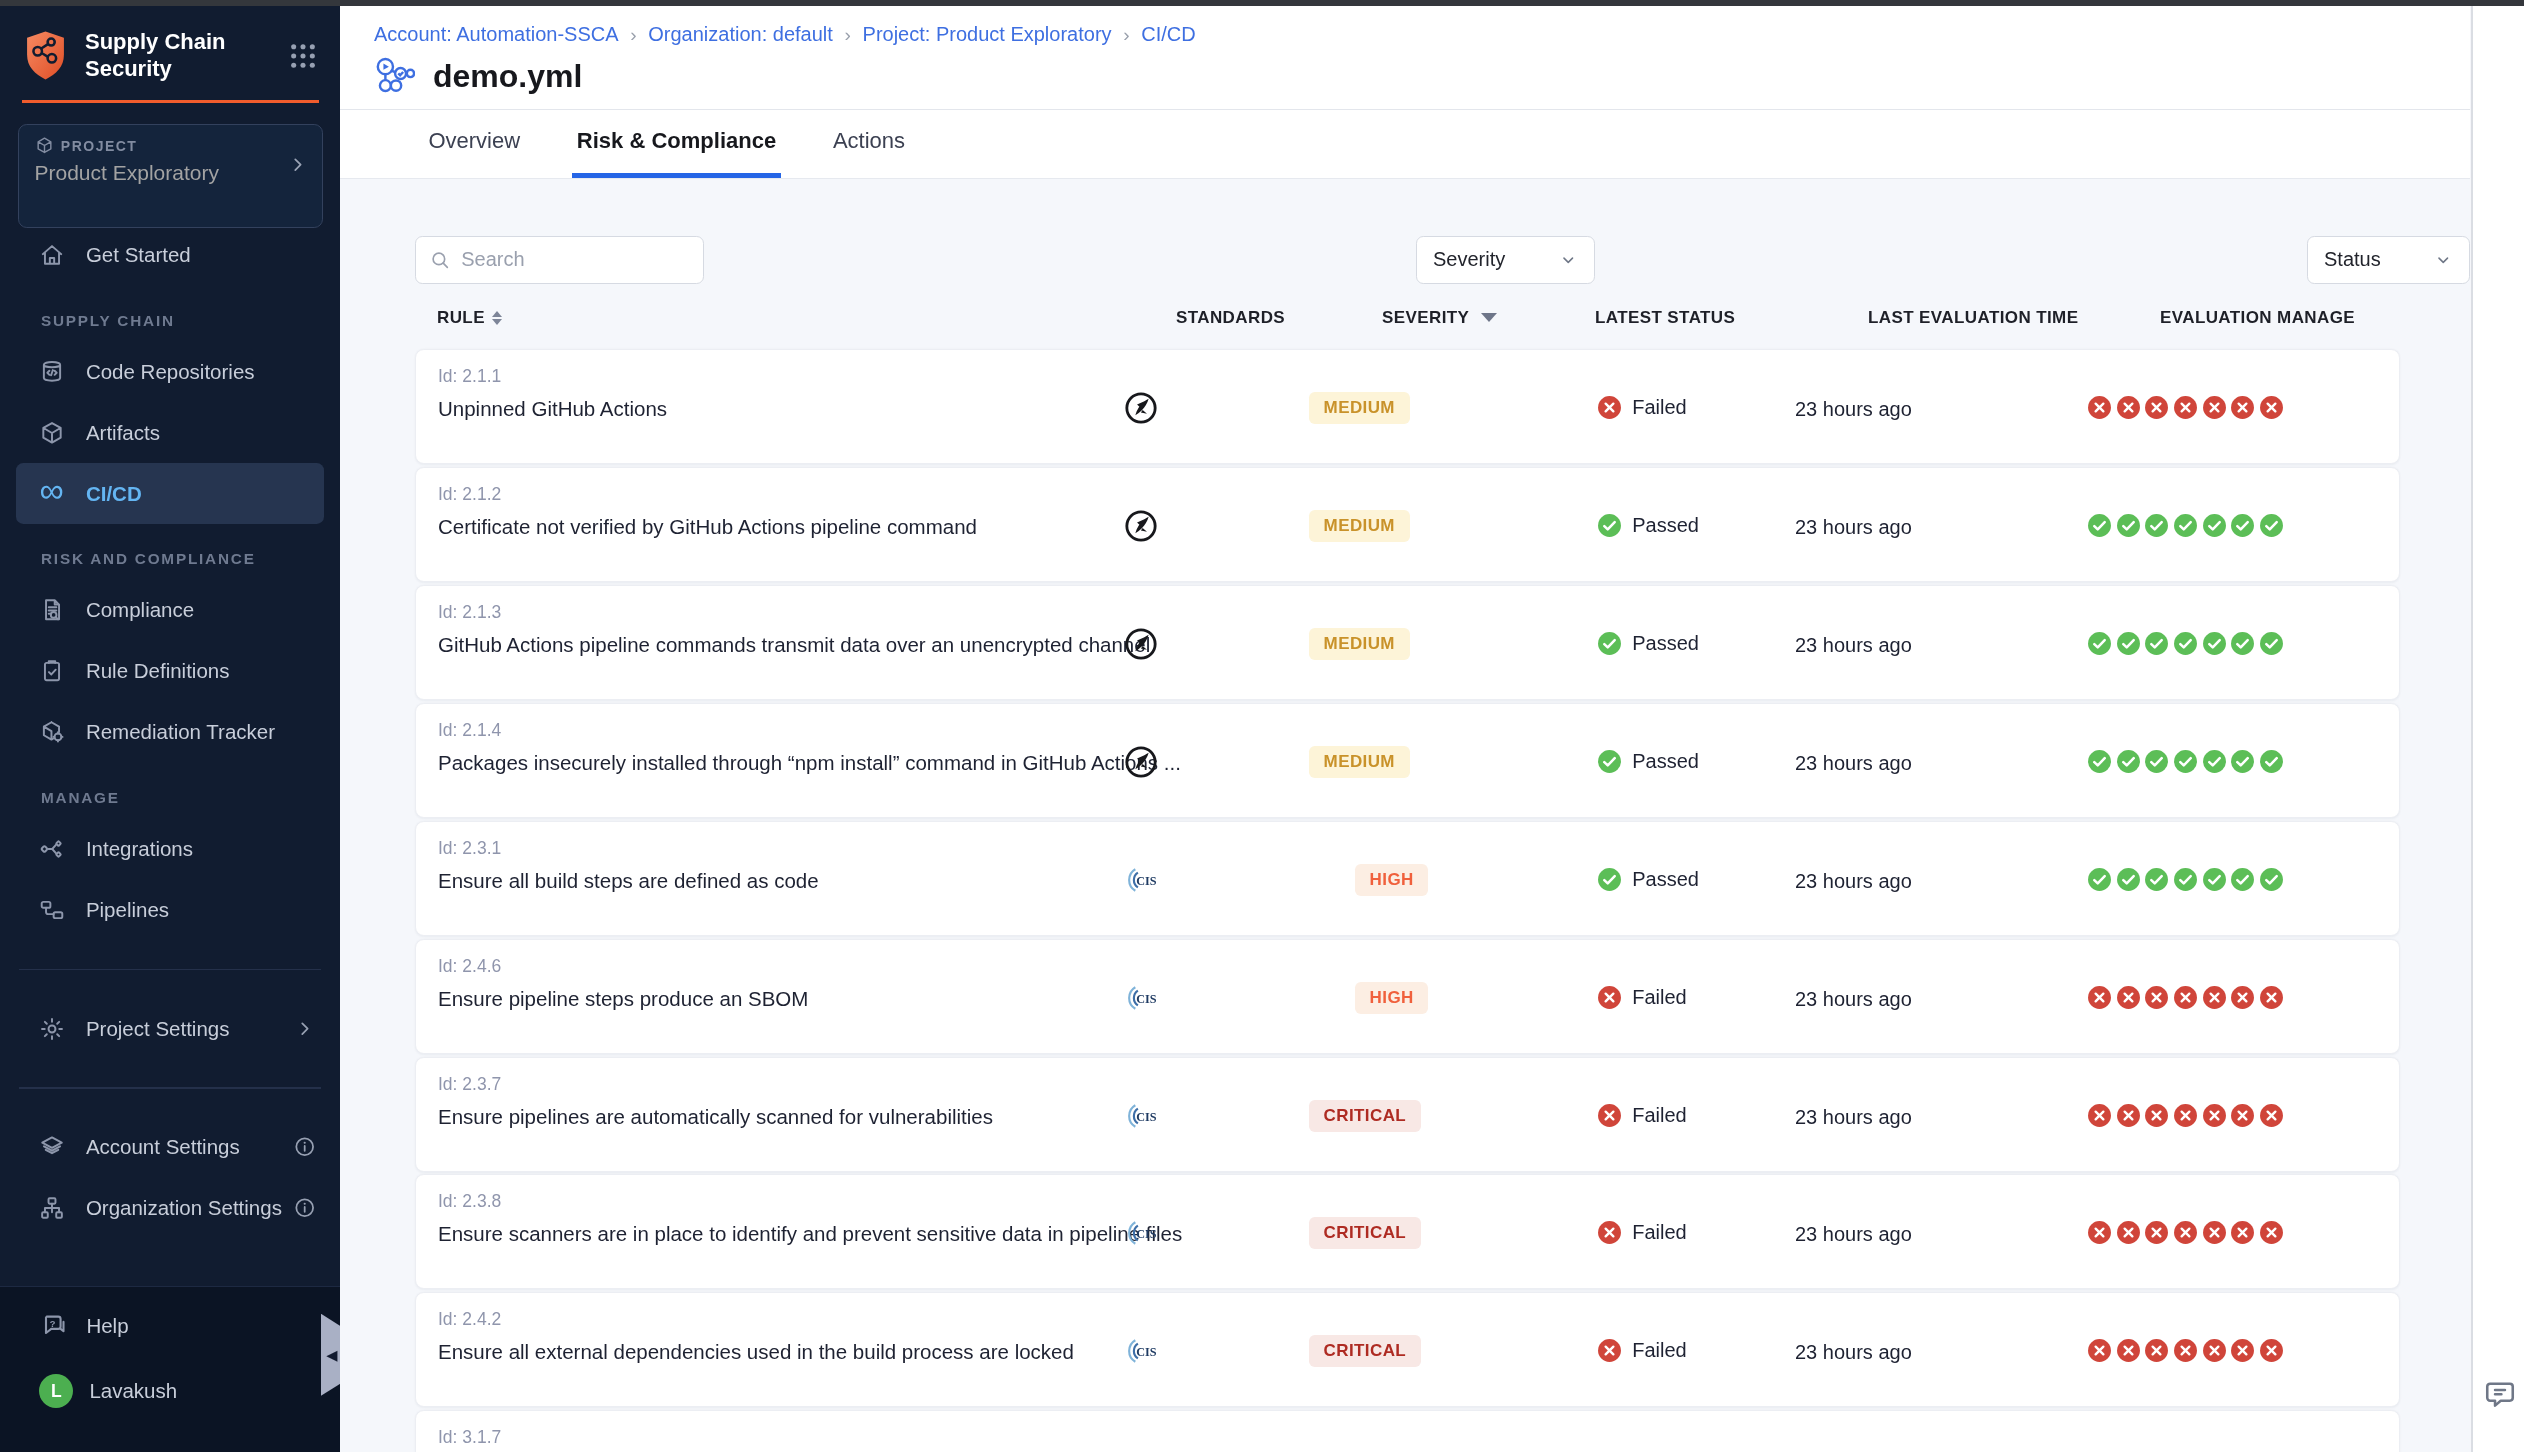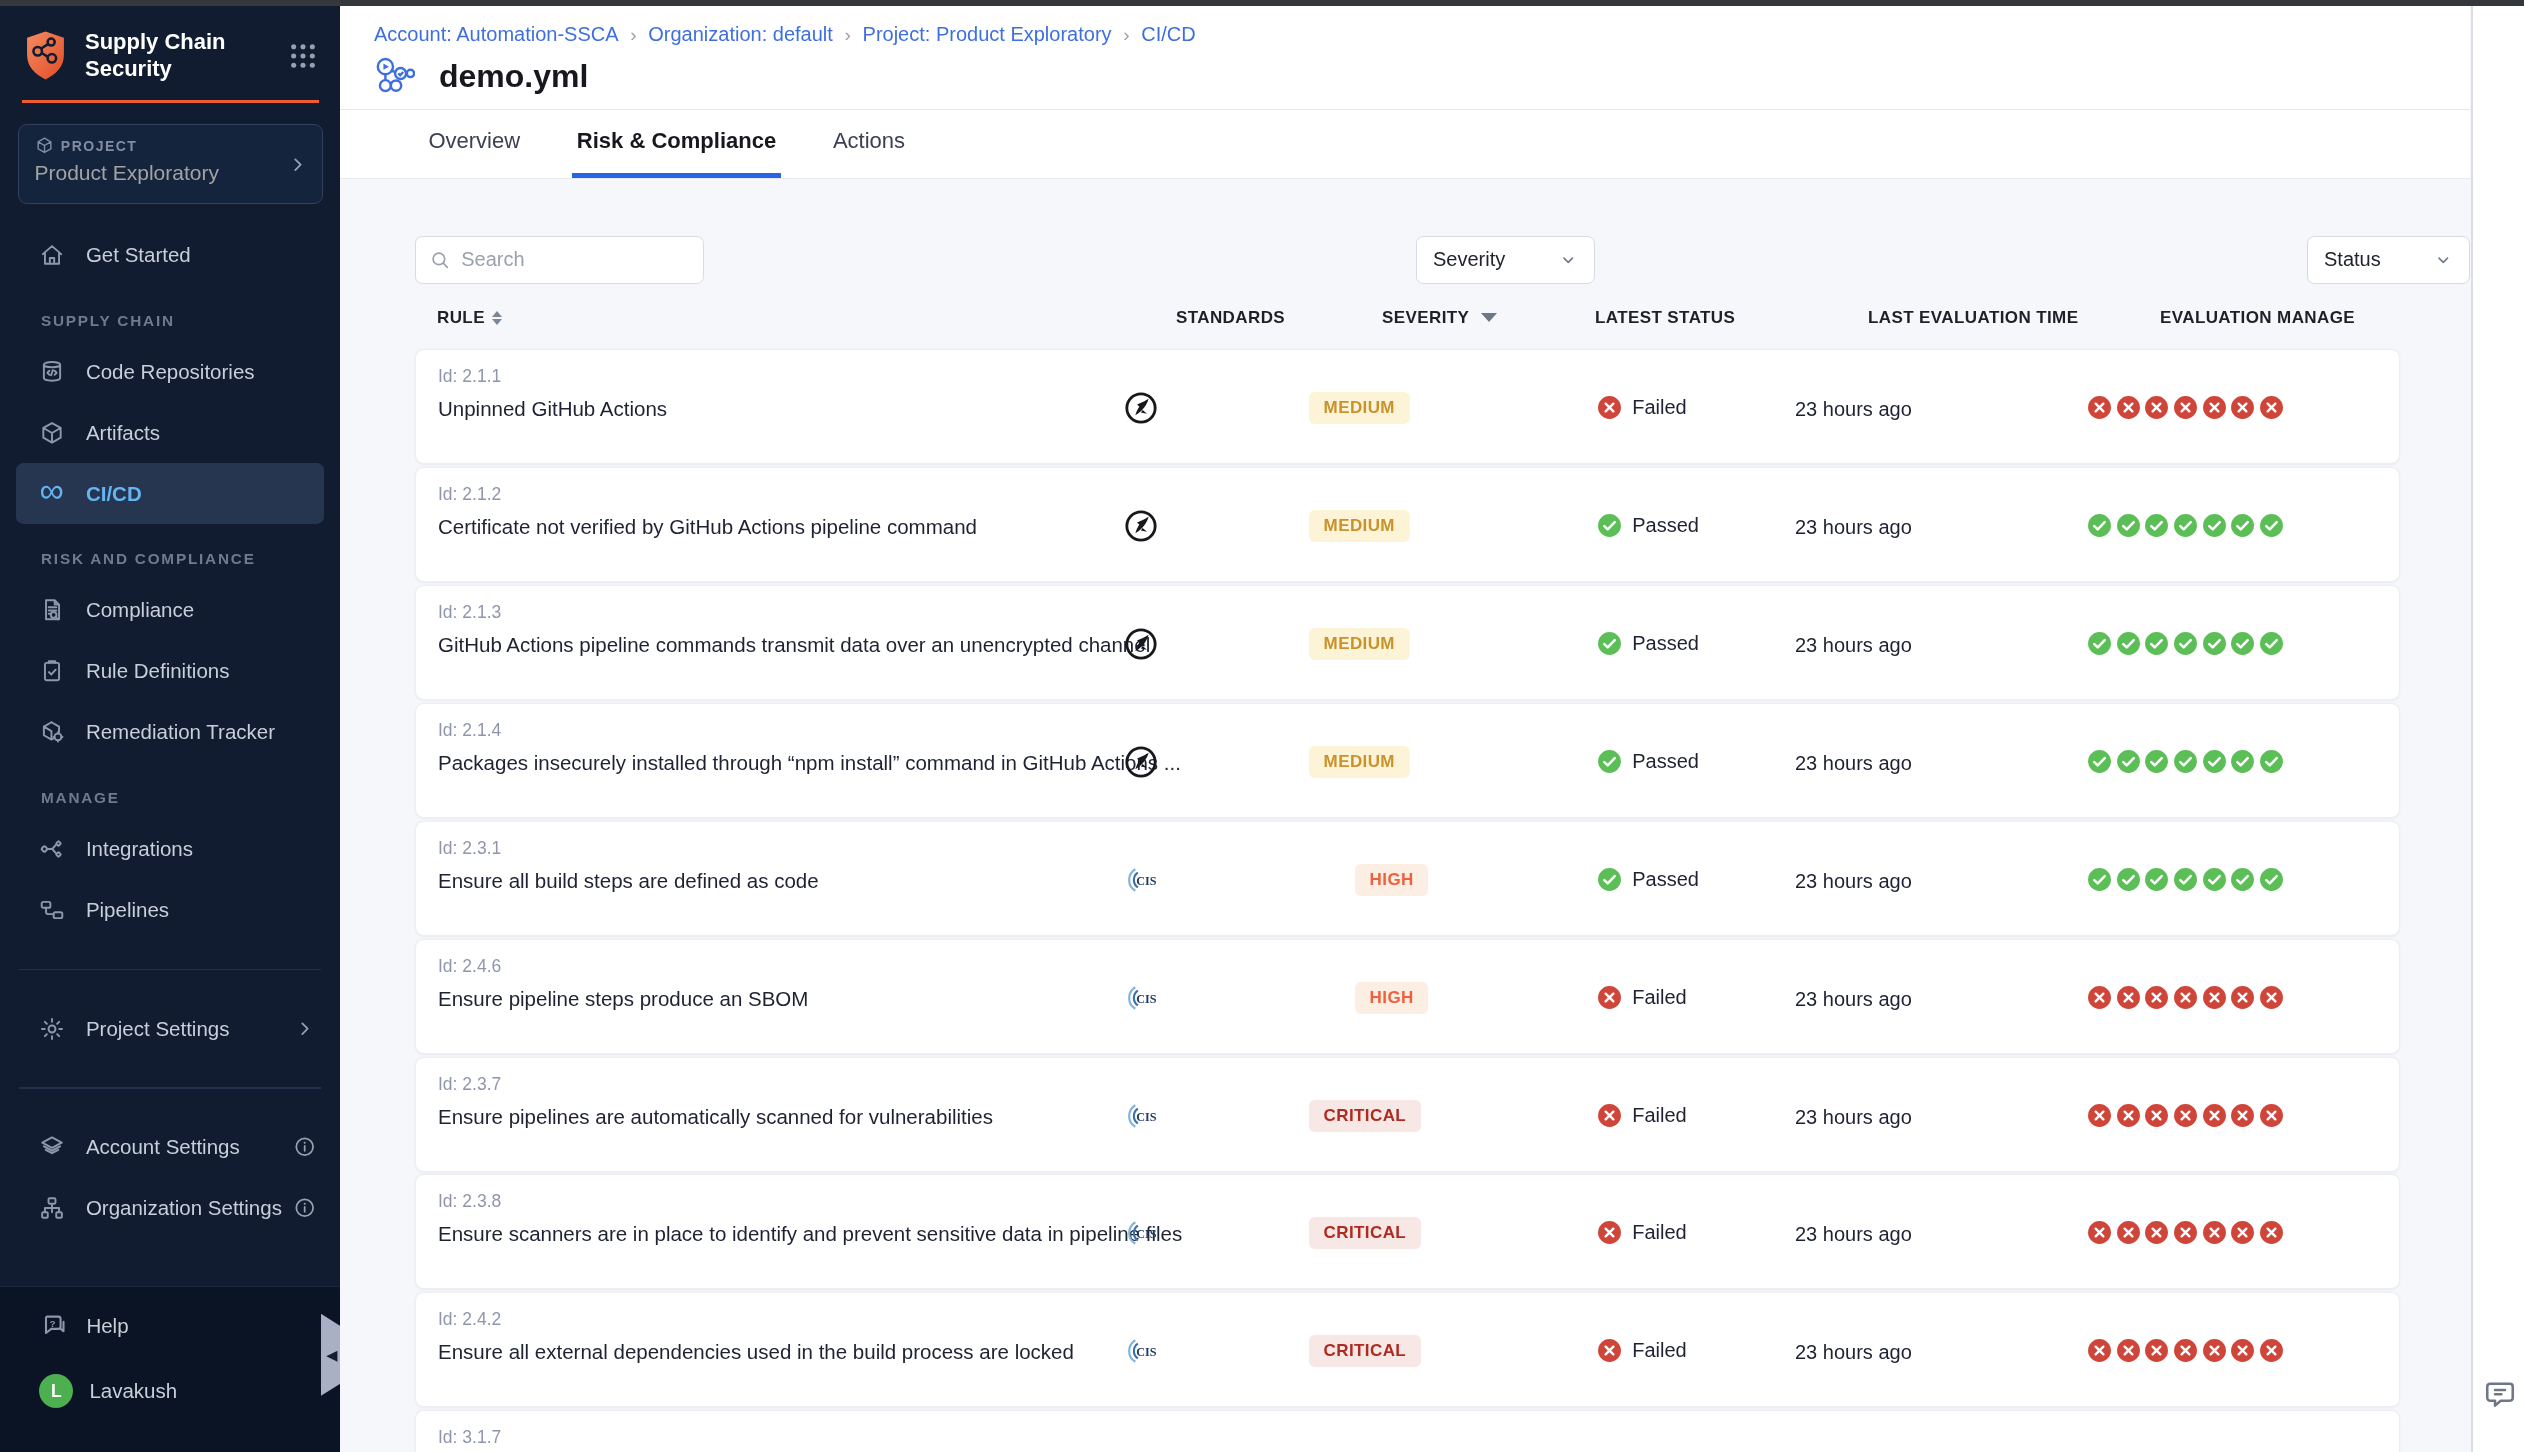--- a/index.html
+++ b/index.html
@@ -11,21 +11,21 @@
   .top-strip { position:absolute; left:0; top:0; width:2525px; height:5.8px; background:#34373C; z-index:9; }
 
   
   .sidebar { position:absolute; left:0; top:5.8px; width:340px; height:1447px; background:#111C30; color:#C8CEDA; }
   .logo-row { position:absolute; left:22px; top:23.4px; width:297px; display:flex; align-items:center; }
   .logo-shield { width:47px; height:51px; flex:0 0 47px; }
   .logo-text { margin-left:16px; font-size:22px; font-weight:bold; color:#FFFFFF; line-height:1.2; flex:1; }
   .grid-btn { width:32px; height:32px; color:#97A0B2; cursor:pointer; }
   .logo-rule { position:absolute; left:22px; top:94px; width:297px; height:3.7px; background:#F05C2D; }
 
-  .project-card { position:absolute; left:17.5px; top:118px; width:305px; height:80px; background:#14243C;
+  .project-card { position:absolute; left:17.5px; top:118px; width:305px; height:104px; background:#14243C;
     border:1.5px solid #33415D; border-radius:8.8px; padding:11.7px 16px; cursor:pointer; }
   .project-label { display:flex; align-items:center; gap:7.3px; color:#828CA1; font-size:14px; font-weight:bold; letter-spacing:1.5px; }
   .project-name { margin-top:5.8px; font-size:21px; color:#a3a3a3; }
   .project-chev { position:absolute; right:11.7px; top:28px; width:23.4px; height:23.4px; color:#9AA3B5; }
 
   .nav { position:absolute; left:0; top:219px; width:340px; }
   .nav-item { display:flex; align-items:center; height:61px; margin:0 16px; padding:0 7.3px 0 23.4px;
     border-radius:7.3px; cursor:pointer; font-size:20.5px; color:#C8CEDA; position:relative; }
   .nav-item .nico { width:26px; height:26px; margin-right:20.5px; color:#8D96AB; flex:0 0 26px; }
   .nav-item.active { background:#263550; color:#64B5F2; font-weight:bold; }
@@ -45,21 +45,21 @@
   .collapse-handle { position:absolute; left:321px; top:1308px; width:26px; height:82px; background:#A9B0C5;
     clip-path:polygon(0 0,100% 20%,100% 80%,0 100%); cursor:pointer; display:flex; align-items:center; justify-content:center; }
   .collapse-handle span { color:#131C31; font-size:14.6px; margin-left:-4.4px; }
 
   
   .main { position:absolute; left:340px; top:5.8px; width:2130px; height:1447px; background:#F5F7FB; }
   .page-header { position:absolute; left:0; top:0; width:2130px; height:104px; background:#fff; border-bottom:1.5px solid #E3E6EC; }
   .breadcrumb { position:absolute; left:34px; top:17.5px; display:flex; align-items:center; gap:11.7px; font-size:20px; }
   .crumb { color:#3E6FE1; cursor:pointer; }
   .crumb-sep { color:#9AA0AC; font-size:19px; }
-  .title-row { position:absolute; left:34px; top:50px; display:flex; align-items:center; gap:24px; }
+  .title-row { position:absolute; left:34px; top:50px; display:flex; align-items:center; gap:18px; }
   .title-icon { width:41px; height:41px; color:#3E6FE1; }
   .page-title { font-size:32px; font-weight:bold; color:#17181D; }
 
   .tabbar { position:absolute; left:0; top:104px; width:2130px; height:69px; background:#fff; border-bottom:1.5px solid #E6E9EF;
     display:flex; align-items:stretch; padding-left:84px; gap:48px; }
   .tab { display:flex; align-items:center; font-size:22px; color:#3C4152; cursor:pointer; border-bottom:5.1px solid transparent; padding:0 4.4px; }
   .tab.active { color:#17181D; font-weight:bold; border-bottom-color:#2565E6; }
 
   .content { position:absolute; left:0; top:172px; width:2130px; height:1280px; padding-left:75px; overflow:hidden; }
 

